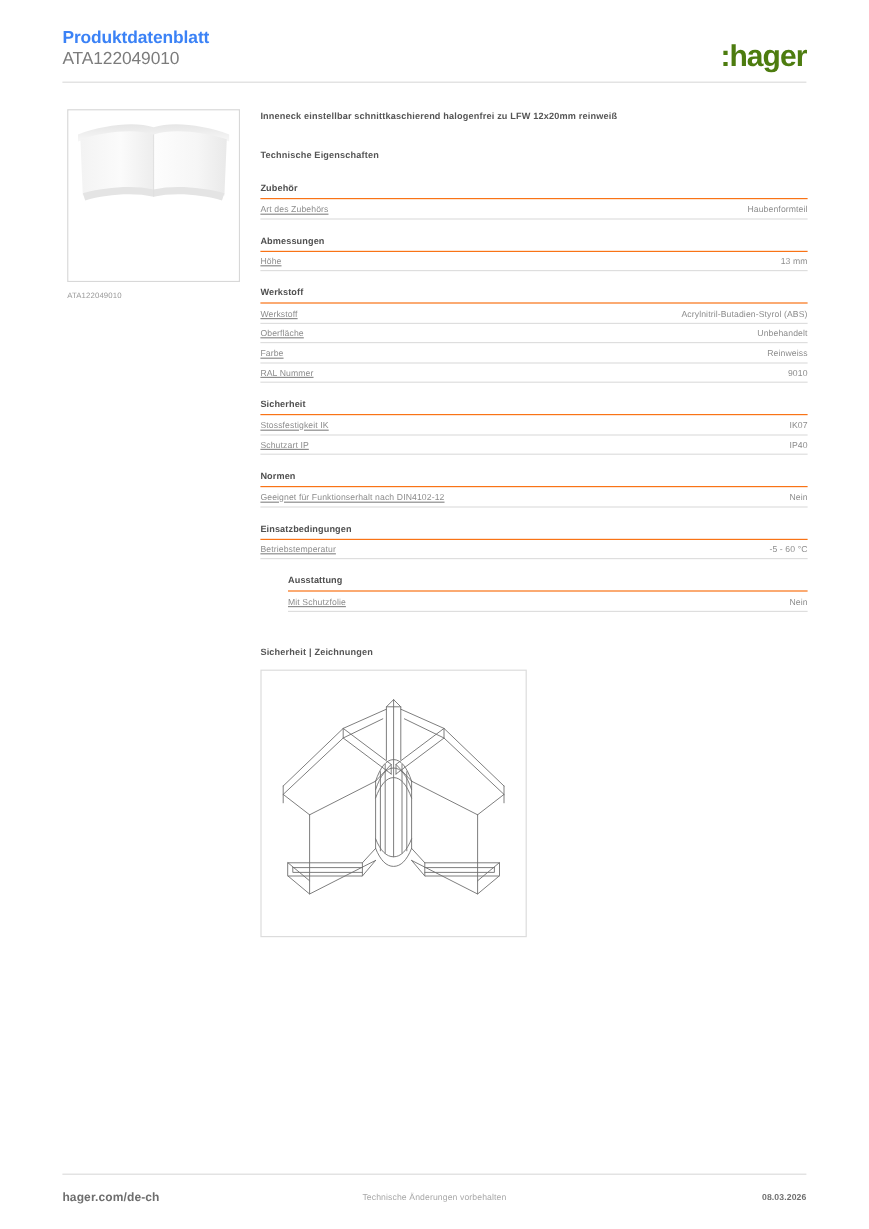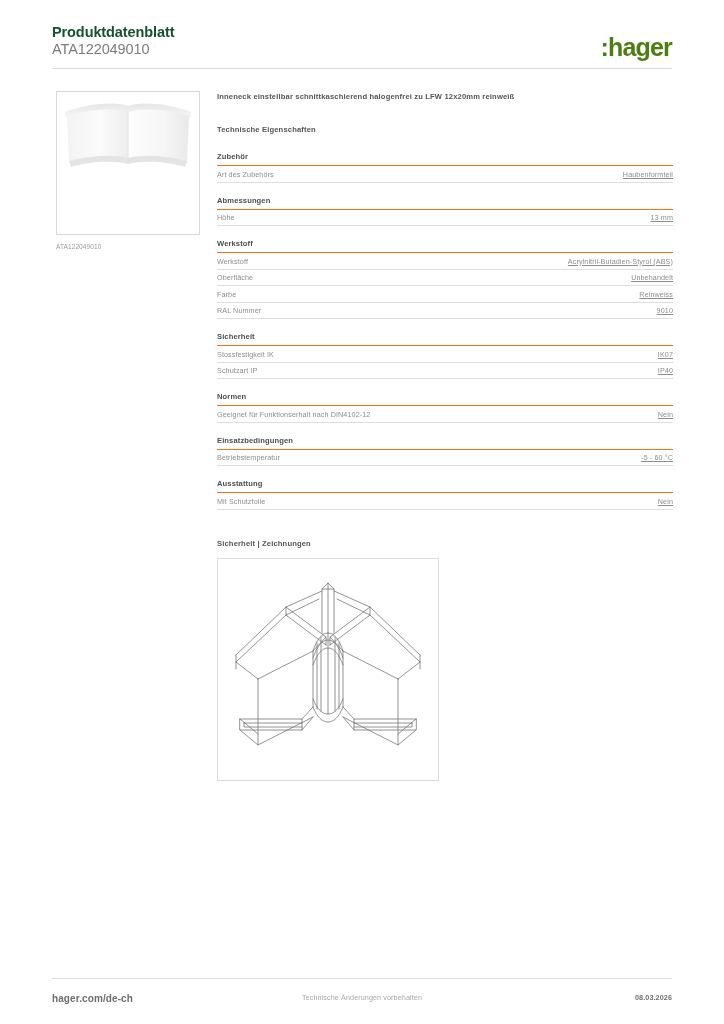--- a/index.html
+++ b/index.html
@@ -28,21 +28,21 @@
   .header {
     position: absolute;
     left: 52px;
     top: 24px;
     width: 620px;
     height: 46px;
   }
   .doc-title {
     font-size: 14.5px;
     font-weight: bold;
-    color: #14532d;
+    color: #3b82f6;
     letter-spacing: -0.1px;
     line-height: 17px;
     margin: 0;
   }
   .doc-subtitle {
     font-size: 14.5px;
     font-weight: normal;
     color: #7c7c7c;
     letter-spacing: -0.1px;
     line-height: 17px;
@@ -110,21 +110,21 @@
     font-size: 7.6px;
     font-weight: bold;
     color: #555555;
     letter-spacing: 0.15px;
     margin: 0 0 17px 0;
     line-height: 11px;
   }
 
   
   .spec-group { margin-bottom: 13px; }
-  .spec-group:last-child { margin-bottom: 0; }
+  .spec-group:last-child { margin-bottom: 0; margin-left: 23px; }
 
   .group-title {
     font-size: 7.6px;
     font-weight: bold;
     color: #4f4f4f;
     letter-spacing: 0.1px;
     padding-bottom: 3px;
     border-bottom: 1px solid #f97316;
     line-height: 10px;
   }
@@ -134,29 +134,29 @@
     align-items: baseline;
     border-bottom: 1px solid #dedede;
     padding: 3.5px 0 3px 0;
     line-height: 9px;
   }
   .spec-label {
     font-size: 7.2px;
     color: #8d8d8d;
     letter-spacing: 0.1px;
     text-align: center;
+    text-decoration: underline;
   }
   .spec-value {
     font-size: 7.2px;
     color: #8d8d8d;
     letter-spacing: 0.1px;
     text-align: left;
     white-space: nowrap;
     padding-left: 10px;
-    text-decoration: underline;
   }
 
   
   .drawing-heading {
     font-size: 7.6px;
     font-weight: bold;
     color: #555555;
     letter-spacing: 0.15px;
     margin: 28px 0 9px 0;
     line-height: 11px;

